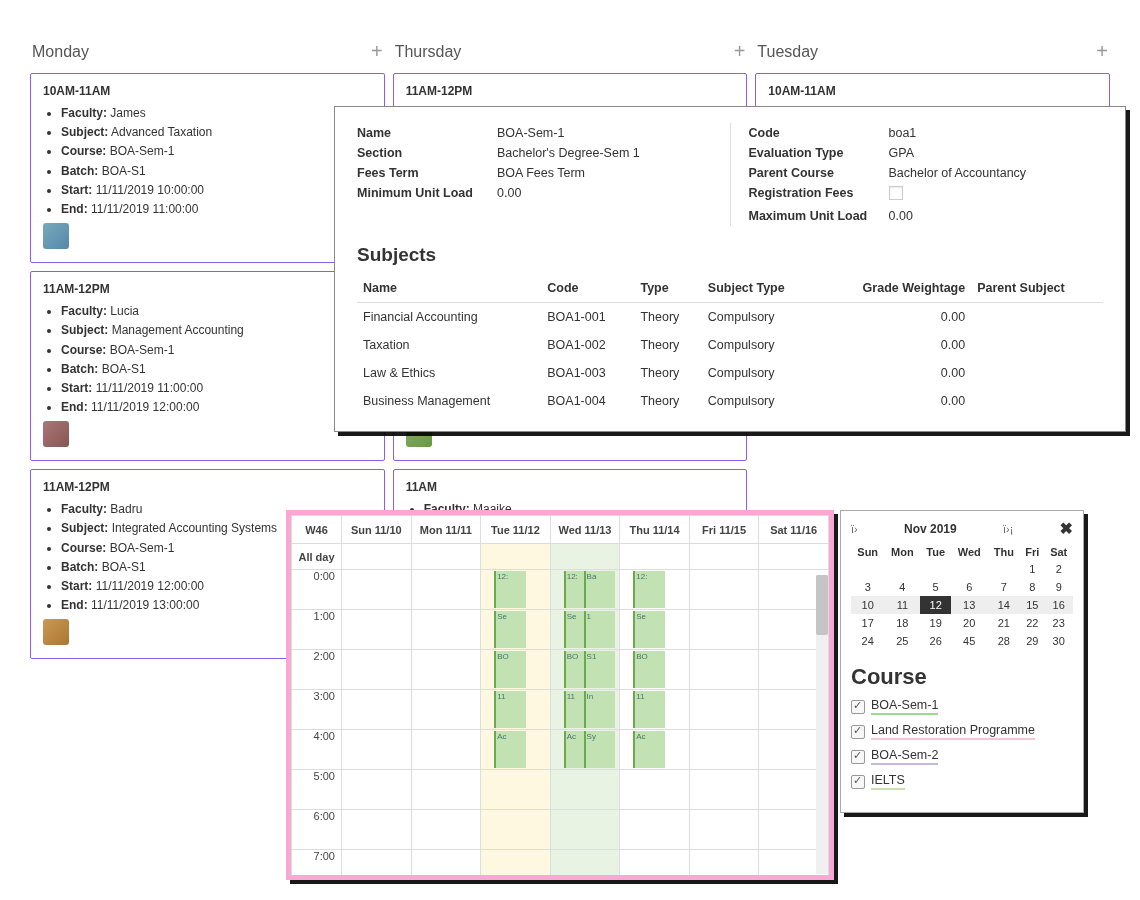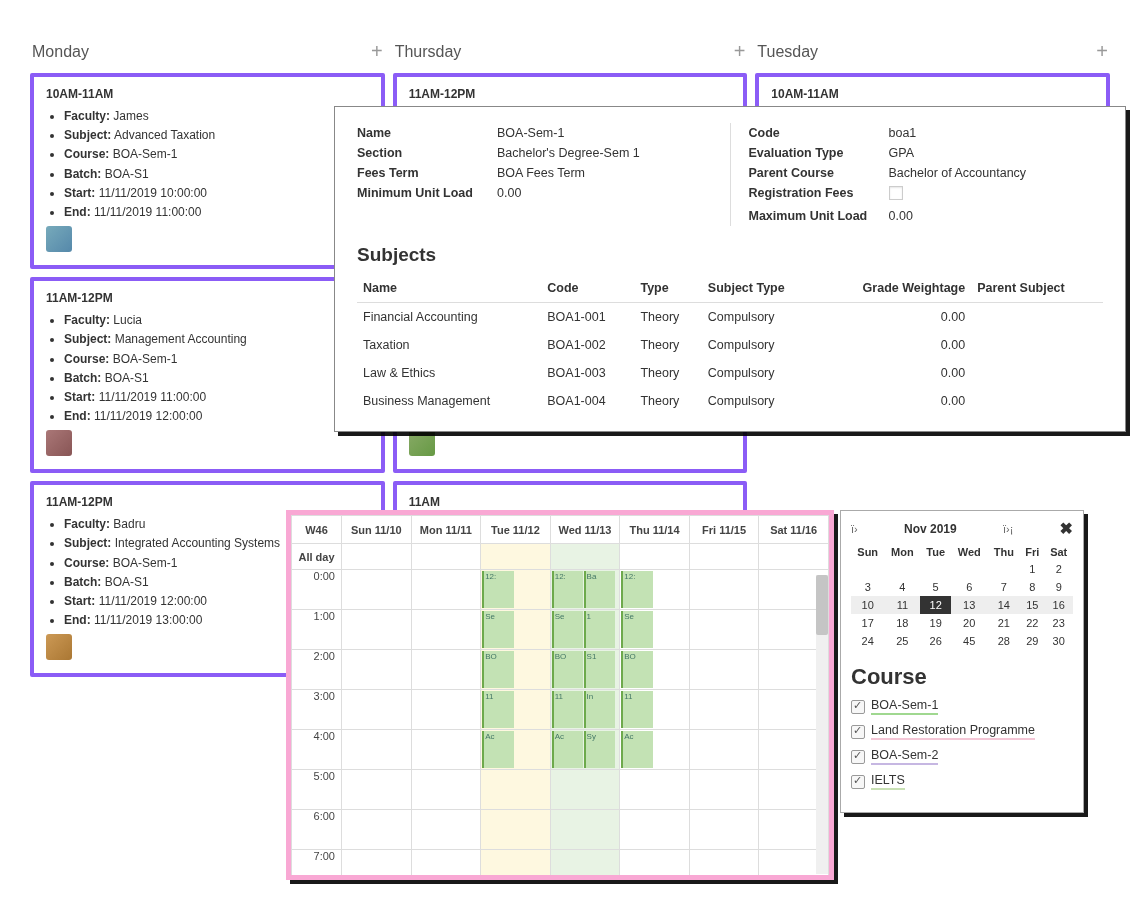--- a/index.html
+++ b/index.html
@@ -5,21 +5,21 @@
 * { box-sizing: border-box; margin: 0; padding: 0; }
 body { font-family: -apple-system, "Helvetica Neue", Arial, sans-serif; font-size: 13px; color: #333; background: #fff; position: relative; width: 1140px; height: 900px; overflow: hidden; }
 
 
 .days-row { display: flex; gap: 8px; position: absolute; top: 20px; left: 30px; right: 30px; margin-top: 16px; }
 .day-col { flex: 1; }
 .day-header { display: flex; justify-content: space-between; align-items: center; padding: 4px 2px 10px; }
 .day-header h3 { font-size: 16px; font-weight: 400; color: #555; }
 .plus { font-size: 20px; color: #999; cursor: pointer; font-weight: 300; }
 
-.schedule-card { border: 4px solid #8b5cf6; border-radius: 2px; padding: 10px 12px; margin-bottom: 8px; background: #fff; }
+.schedule-card { border: 1px solid #8b5cf6; border-radius: 2px; padding: 10px 12px; margin-bottom: 8px; background: #fff; }
 .schedule-card .time { font-weight: 700; font-size: 12px; margin-bottom: 6px; }
 .schedule-card ul { list-style: disc; padding-left: 18px; }
 .schedule-card li { font-size: 12px; line-height: 1.6; color: #333; }
 .schedule-card li b { font-weight: 700; text-align: right; }
 .avatar { width: 26px; height: 26px; background: #6b8; border-radius: 3px; display: inline-block; margin-top: 4px; }
 .avatar.a1{background:linear-gradient(135deg,#7ab,#58a);}
 .avatar.a2{background:linear-gradient(135deg,#a77,#855);}
 .avatar.a3{background:linear-gradient(135deg,#c95,#a73);}
 .avatar.a4{background:linear-gradient(135deg,#8a6,#694);}
 
@@ -44,21 +44,21 @@
 .week-cal { position: absolute; top: 510px; left: 286px; width: 548px; height: 370px; background: #fff; border: 5px solid #f9a8d4; box-shadow: 4px 4px 0 rgba(0,0,0,0.9); z-index: 40; overflow: hidden; }
 .week-grid { width: 100%; border-collapse: collapse; table-layout: fixed; }
 .week-grid th, .week-grid td { border: 1px solid #ddd; font-size: 11px; text-align: center; height: 24px; }
 .week-grid th { font-weight: 700; color: #444; height: 28px; }
 .week-grid .allday-row td, .week-grid .allday-row th { height: 26px; }
 .week-grid .time-row th:first-child { font-weight: 400; text-align: right; padding-right: 6px; vertical-align: top; height: 40px; }
 .week-grid .time-row td { height: 40px; position: relative; }
 .week-grid th:first-child { width: 50px; }
 .col-highlight { background: #fef8e0; }
 .col-today { background: #e8f3e4; }
-.event-strip { position: absolute; top: 1px; left: 1px; width: 46%; bottom: 1px; background: #c3e2b4; border-left: 2px solid #6da94c; font-size: 8px; overflow: hidden; text-align: left; padding: 1px; color: #476; }
+.event-strip { position: absolute; top: 1px; left: 13px; width: 46%; bottom: 1px; background: #c3e2b4; border-left: 2px solid #6da94c; font-size: 8px; overflow: hidden; text-align: left; padding: 1px; color: #476; }
 .event-strip.r2 { left: 48%; }
 .scrollbar-stub { position:absolute; right:1px; top:60px; bottom:1px; width:12px; background:#f0f0f0; }
 .scrollbar-stub::before { content:""; display:block; position:absolute; top:0; width:12px; height:60px; background:#c5c5c5; border-radius:2px; }
 
 
 .side-panel { position: absolute; top: 510px; left: 840px; width: 244px; background: #fff; border: 1px solid #aaa; box-shadow: 4px 4px 0 rgba(0,0,0,0.9); padding: 8px 10px 14px; z-index: 40; }
 .month-header { display: flex; align-items: center; justify-content: space-between; margin-bottom: 6px; }
 .month-nav { font-size: 11px; color: #666; cursor: pointer; }
 .month-title { font-size: 12px; font-weight: 700; }
 .month-close { font-size: 16px; font-weight: 700; cursor: pointer; }

